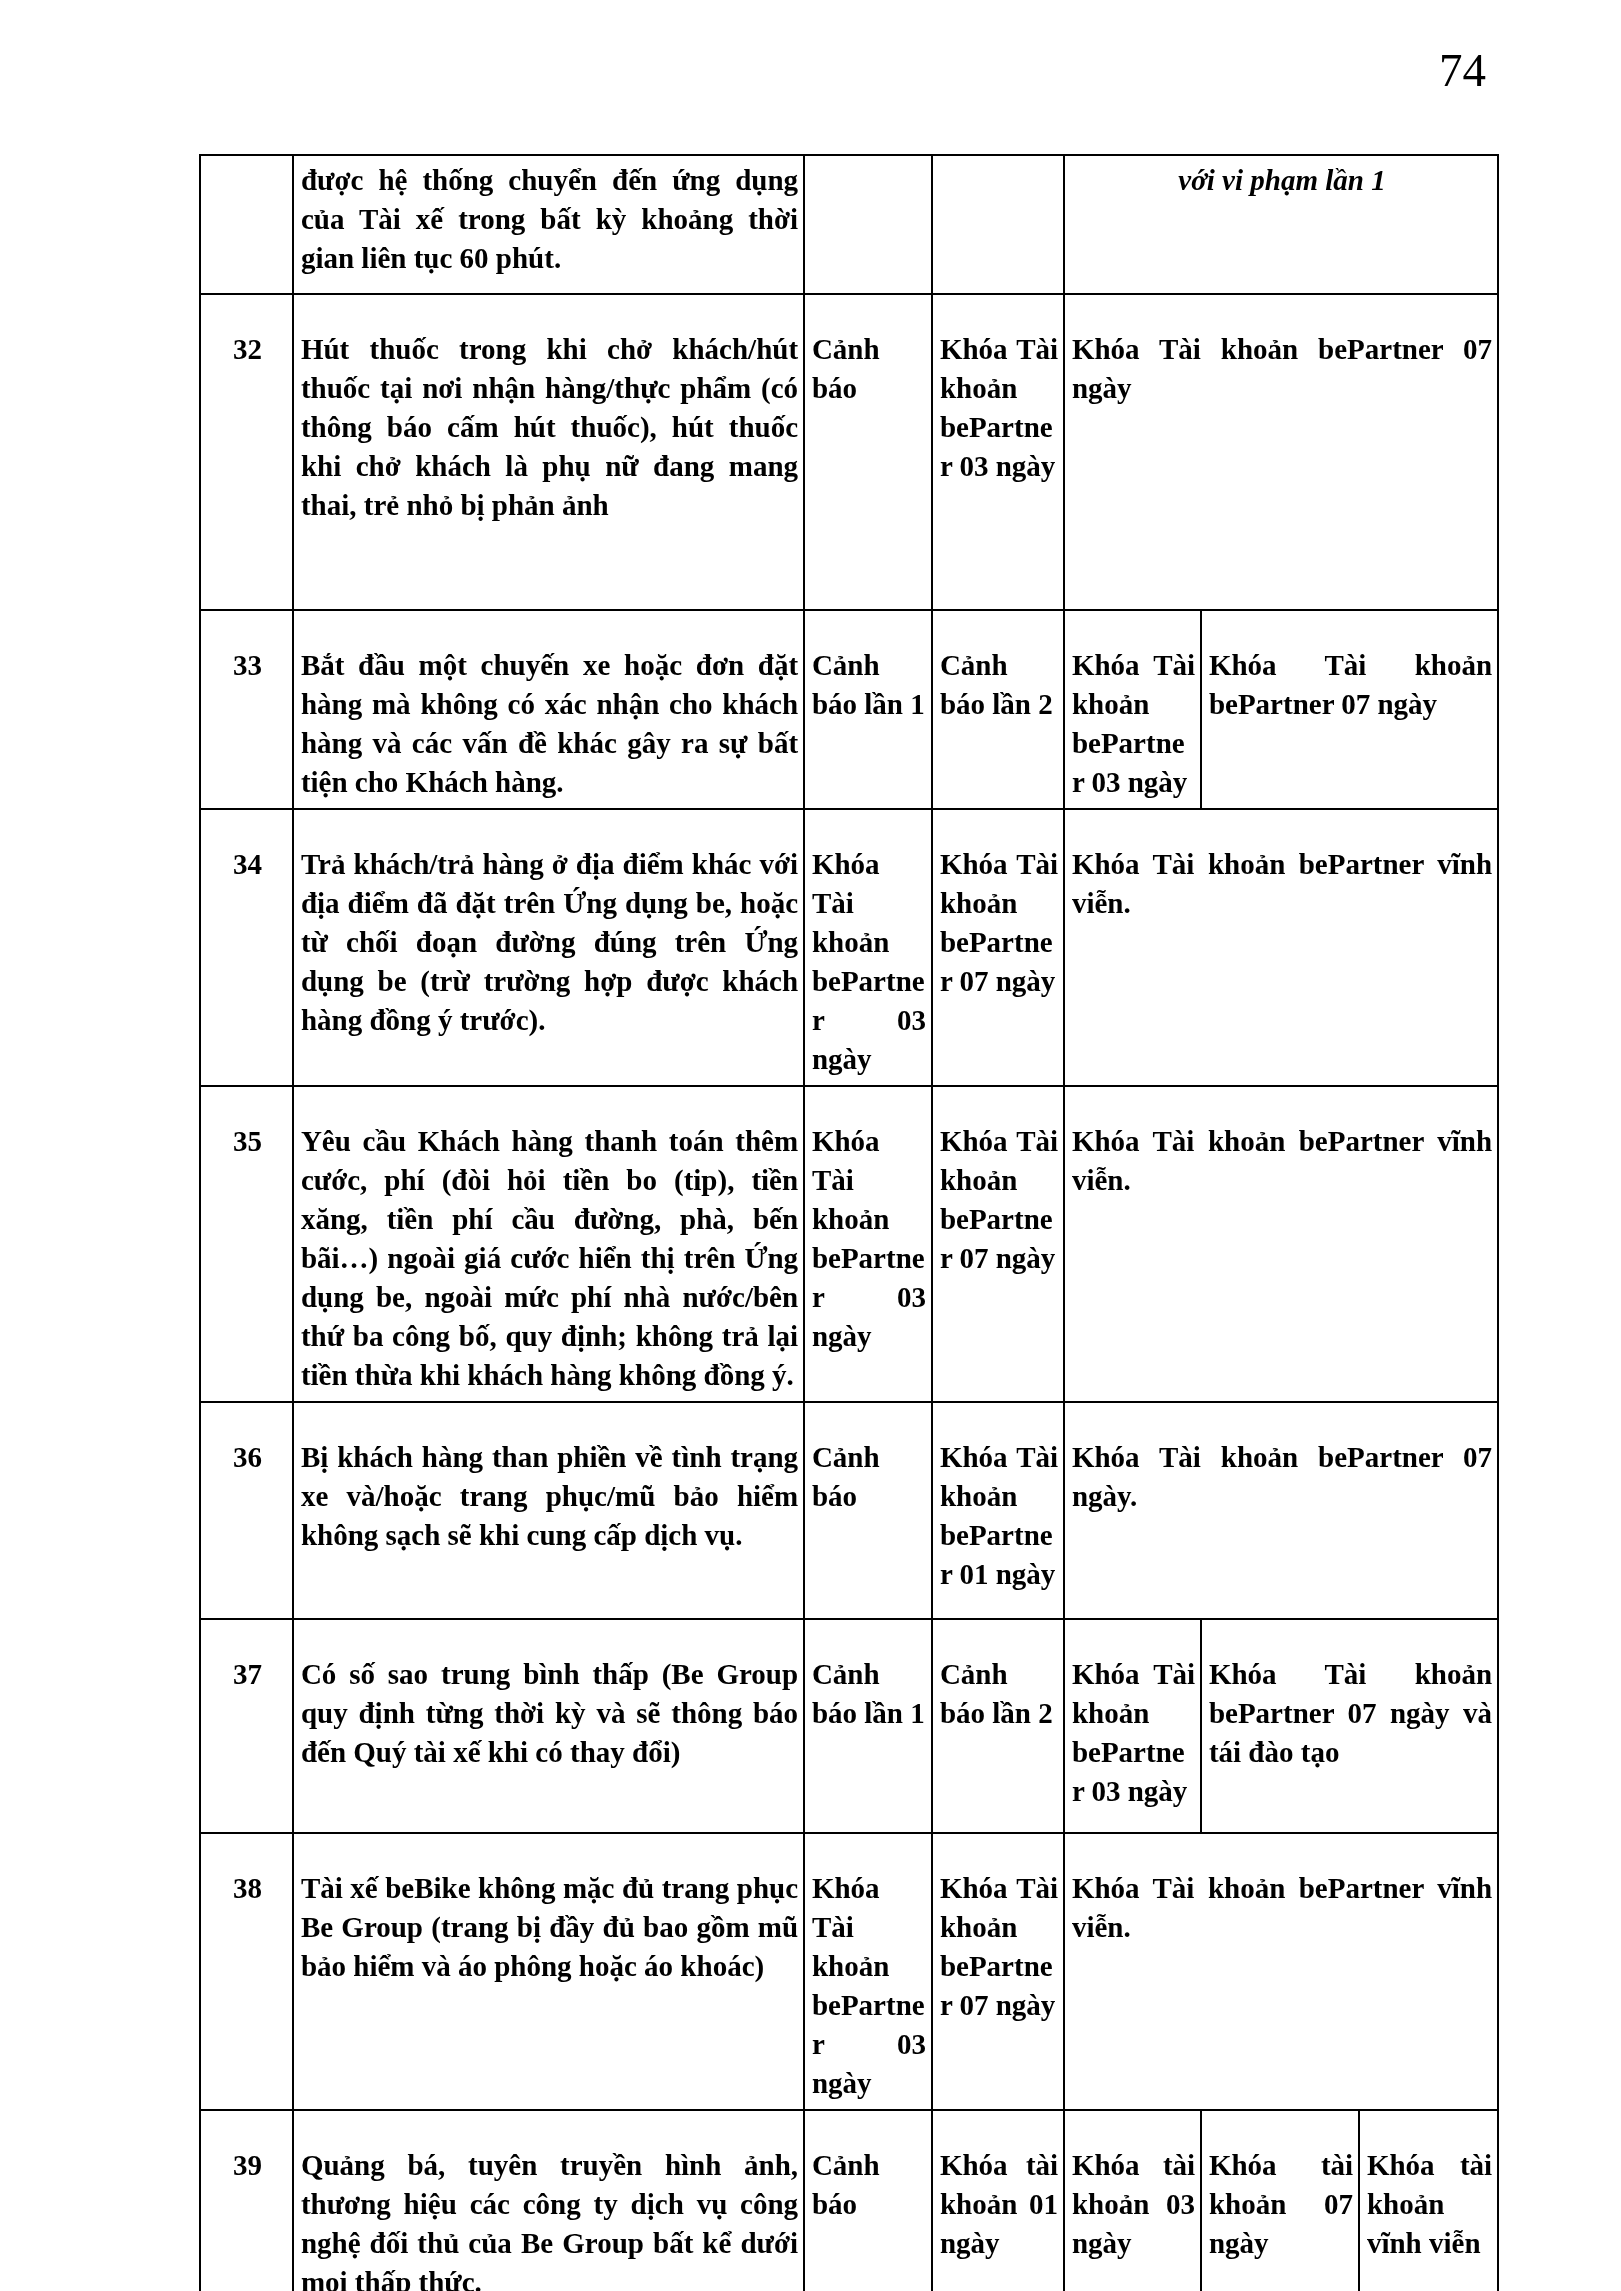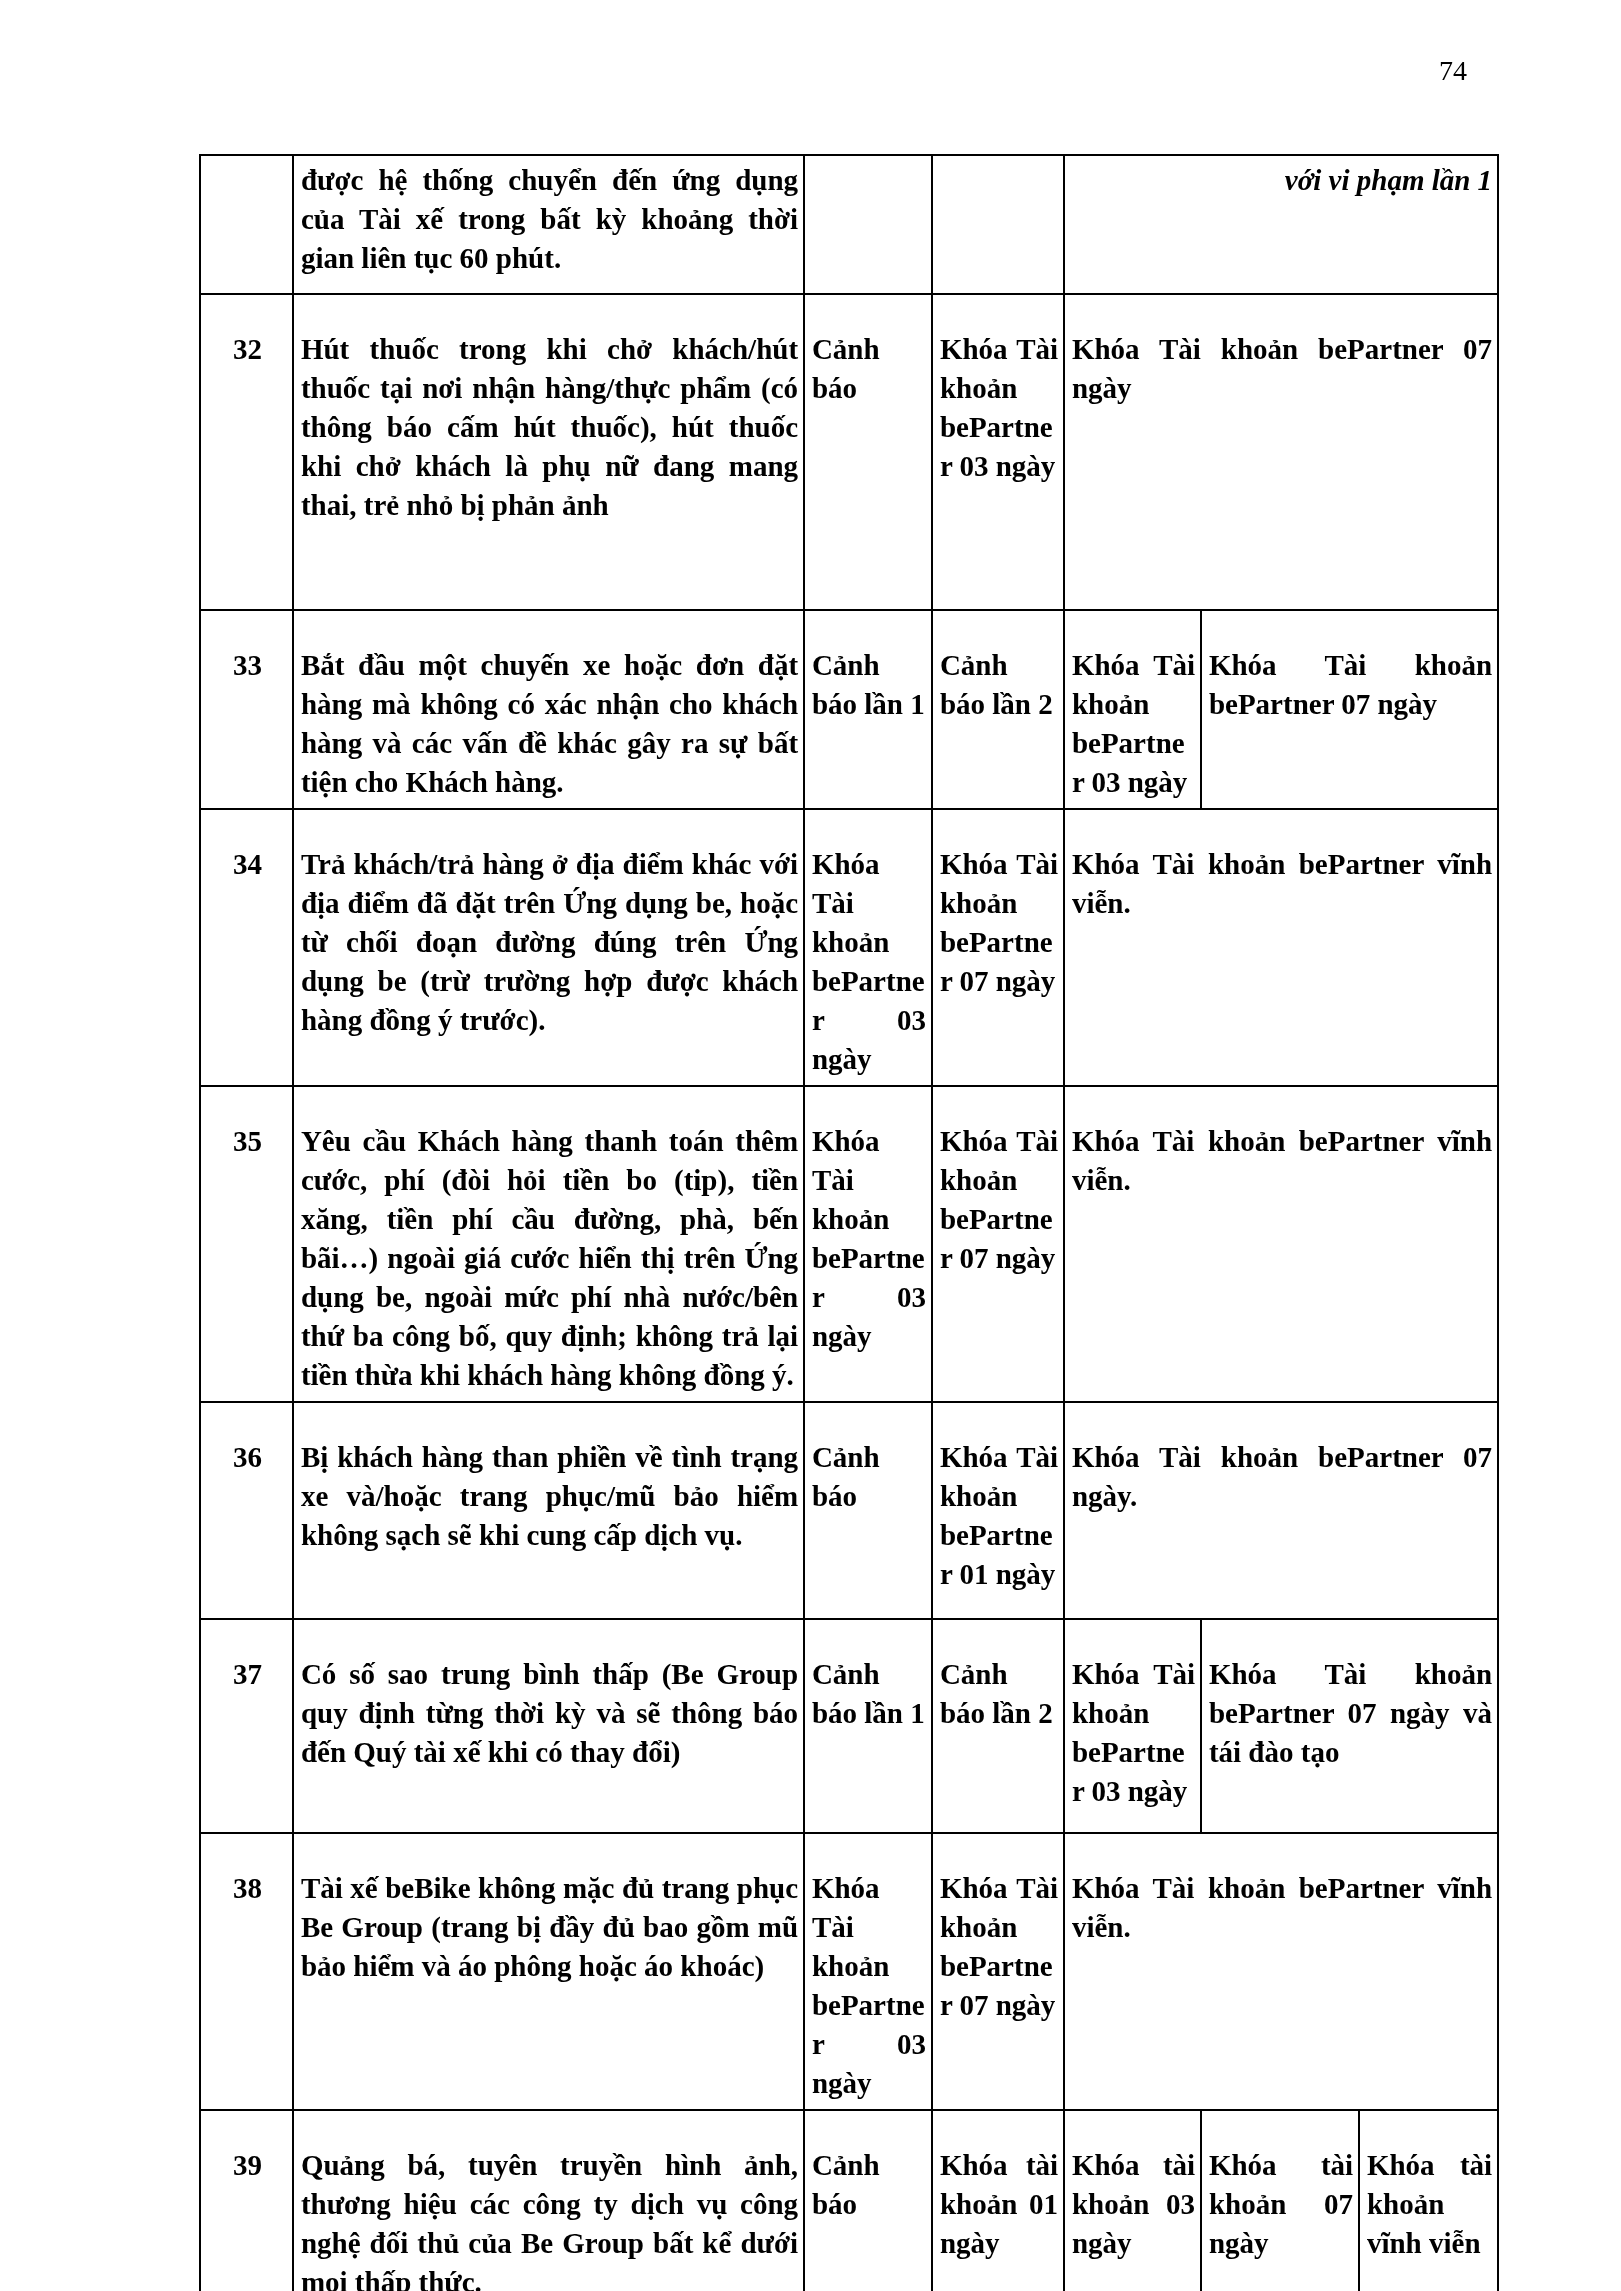--- a/index.html
+++ b/index.html
@@ -10,21 +10,21 @@
     background: #ffffff;
     position: relative;
     overflow: hidden;
     font-family: "Liberation Serif", "DejaVu Serif", serif;
     color: #000000;
   }
   .page-number {
     position: absolute;
     top: 51px;
     left: 1439px;
-    font-size: 28px;
+    font-size: 47px;
     line-height: 39px;
   }
   table.violations {
     position: absolute;
     left: 199px;
     top: 154px;
     width: 1299px;
     border-collapse: collapse;
     table-layout: fixed;
     font-weight: bold;
@@ -48,21 +48,21 @@
     padding-right: 2px;
   }
   td.desc {
     text-align: justify;
   }
   td.pen {
     text-align: justify;
   }
   td.pen.italic {
     font-style: italic;
-    text-align: right;
+    text-align: center;
   }
 </style>
 </head>
 <body>
 
 <div class="page-number">74</div>
 
 <table class="violations">
   <colgroup>
     <col style="width:93px">

